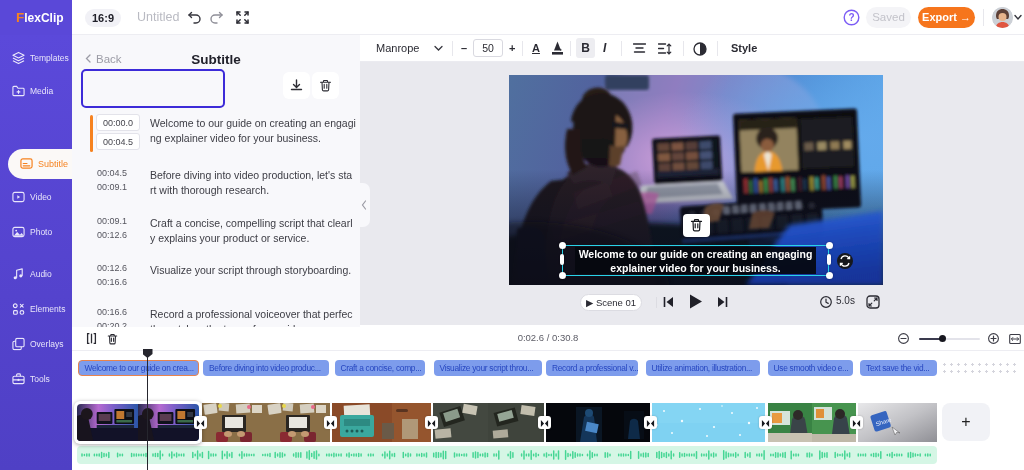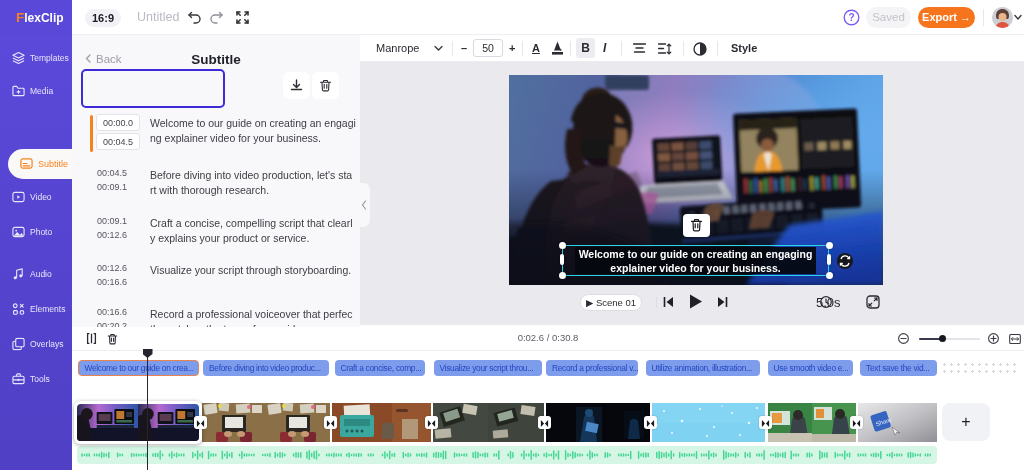--- a/index.html
+++ b/index.html
@@ -460,21 +460,21 @@
       <path d="M1 1.5 13 8.5 1 15.5z" fill="#202028"></path>
     </svg>
   <svg class="abs" style="left:347px;top:234px" width="11" height="12" viewBox="0 0 11 12">
       <path d="M9.5 1v10" stroke="#202028" stroke-width="1.6"></path>
       <path d="M1 1l6.5 5L1 11z" fill="#202028"></path>
     </svg>
   <svg class="abs" style="left:450px;top:234px" width="12" height="12" viewBox="0 0 12 12">
       <circle cx="6" cy="6" r="5.3" fill="none" stroke="#2b2b33" stroke-width="1.2"></circle>
       <path d="M6 3v3.2l2.2 1.2" fill="none" stroke="#2b2b33" stroke-width="1.2" stroke-linecap="round"></path>
     </svg>
-  <span class="abs" style="left:446px;top:233px;font-size:13px;color:#2b2b33">5.0s</span>
+  <span class="abs" style="left:466px;top:233px;font-size:10px;color:#2b2b33">5.0s</span>
   <svg class="abs" style="left:496px;top:233px" width="14" height="14" viewBox="0 0 14 14">
       <rect x="1" y="1" width="12" height="12" rx="3" fill="none" stroke="#2b2b33" stroke-width="1.3"></rect>
       <path d="M8.2 5.8 11 3M8.5 3H11v2.5M5.8 8.2 3 11M3 8.5V11h2.5" fill="none" stroke="#2b2b33" stroke-width="1.2" stroke-linecap="round"></path>
     </svg>
 </div>
 
 <div class="abs" id="timeline">
   <div class="abs" id="tlhead">
     <svg class="abs" style="left:14px;top:8px" width="11" height="11" viewBox="0 0 11 11">
         <path d="M3.4 0.7H1.6v9.6h1.8M7.6 0.7h1.8v9.6H7.6" fill="none" stroke="#2b2b33" stroke-width="1.3"></path>

